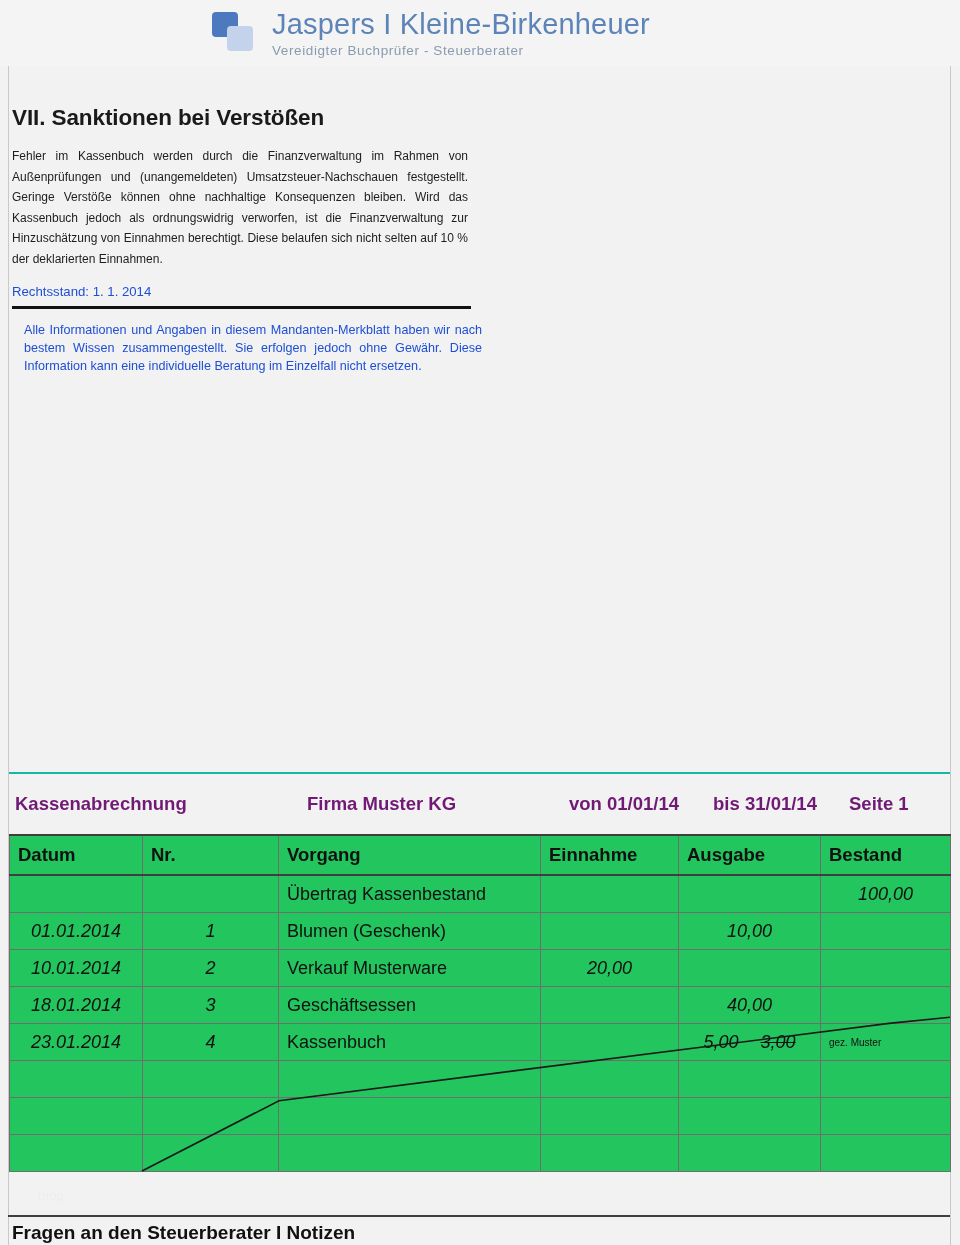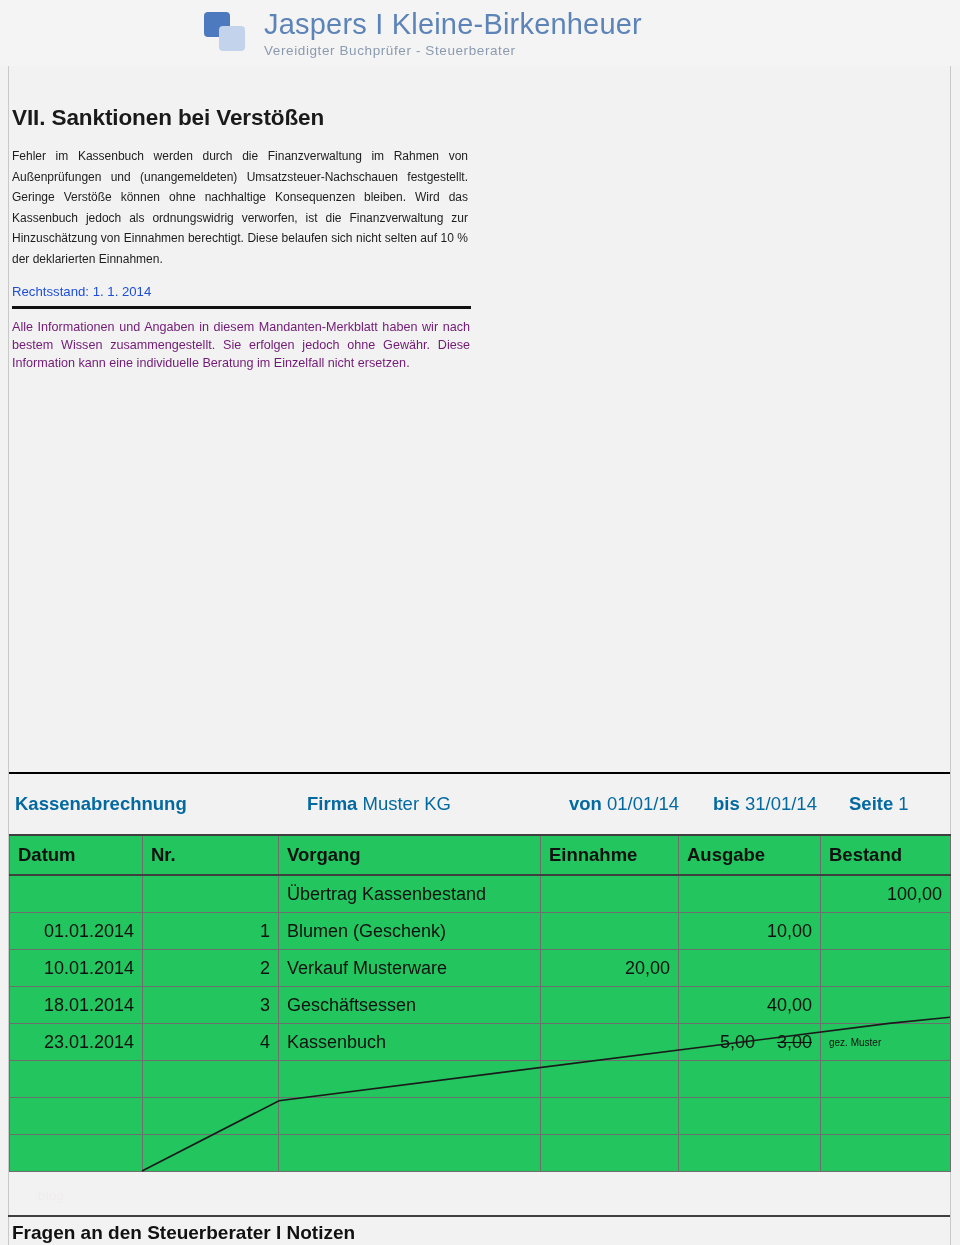--- a/index.html
+++ b/index.html
@@ -23,21 +23,21 @@
   
   .letterhead {
     position: absolute;
     left: 0; top: 0;
     width: 960px;
     height: 66px;
     background: #f5f4f4;
   }
   .lh-inner {
     position: absolute;
-    left: 204px;
+    left: 212px;
     top: 6px;
     display: flex;
     align-items: flex-end;
   }
   .logo-mark {
     position: relative;
     width: 50px;
     height: 48px;
     margin-top: 6px;
     flex: none;
@@ -123,49 +123,49 @@
   }
   .rule {
     width: 459px;
     height: 3px;
     background: #111111;
     margin: 5px 0 9px 0;
   }
   .disclaimer {
     font-size: 12.6px;
     line-height: 18.2px;
-    color: #701a75;
+    color: #1d4ed8;
     text-align: justify;
-    margin: 0;
+    margin: 12px;
     width: 458px;
   }
 
   
   .form {
     position: absolute;
     left: 9px;
     top: 772px;
     width: 941px;
   }
   .form-titlebar {
     position: relative;
     height: 60px;
-    border-top: 2px solid #000000;
+    border-top: 2px solid #14b8a6;
     display: flex;
     align-items: center;
     font-size: 18.5px;
-    color: #0369a1;
+    color: #701a75;
     white-space: nowrap;
   }
   .ft-doc   { position: absolute; left: 6px;   font-weight: bold; }
   .ft-firma { position: absolute; left: 278px; }
   .ft-von   { position: absolute; left: 540px; }
   .ft-page  { position: absolute; left: 820px; }
   .ft-firma b, .ft-von b, .ft-page b { font-weight: bold; margin-left: 20px; }
-  .ft-firma span, .ft-von span, .ft-page span { font-weight: normal; }
+  .ft-firma span, .ft-von span, .ft-page span { font-weight: bold; }
   .ft-von .gap { display: inline-block; width: 14px; }
 
   table.ledger {
     border-collapse: collapse;
     table-layout: fixed;
     width: 941px;
     font-size: 18px;
     color: #111;
   }
   table.ledger th, table.ledger td {
@@ -178,21 +178,21 @@
     white-space: nowrap;
   }
   table.ledger thead th {
     font-weight: bold;
     text-align: left;
     height: 38px;
     border-top: 2px solid #3f3f3f;
     border-bottom: 2px solid #3f3f3f;
     font-size: 18.5px;
   }
-  td.c-datum, td.c-nr, td.c-ein, td.c-aus, td.c-best { text-align: right; }
+  td.c-datum, td.c-nr, td.c-ein, td.c-aus, td.c-best { text-align: center; font-style: italic; }
   td.c-vorgang { text-align: left; }
   td.c-sig { text-align: left; font-size: 10px; padding-left: 10px; }
   .struck { text-decoration: line-through; margin-left: 22px; }
 
   .ledger-wrap { position: relative; }
   .cancel-stroke {
     position: absolute;
     left: 0; top: 0;
     width: 941px; height: 100%;
     pointer-events: none;

